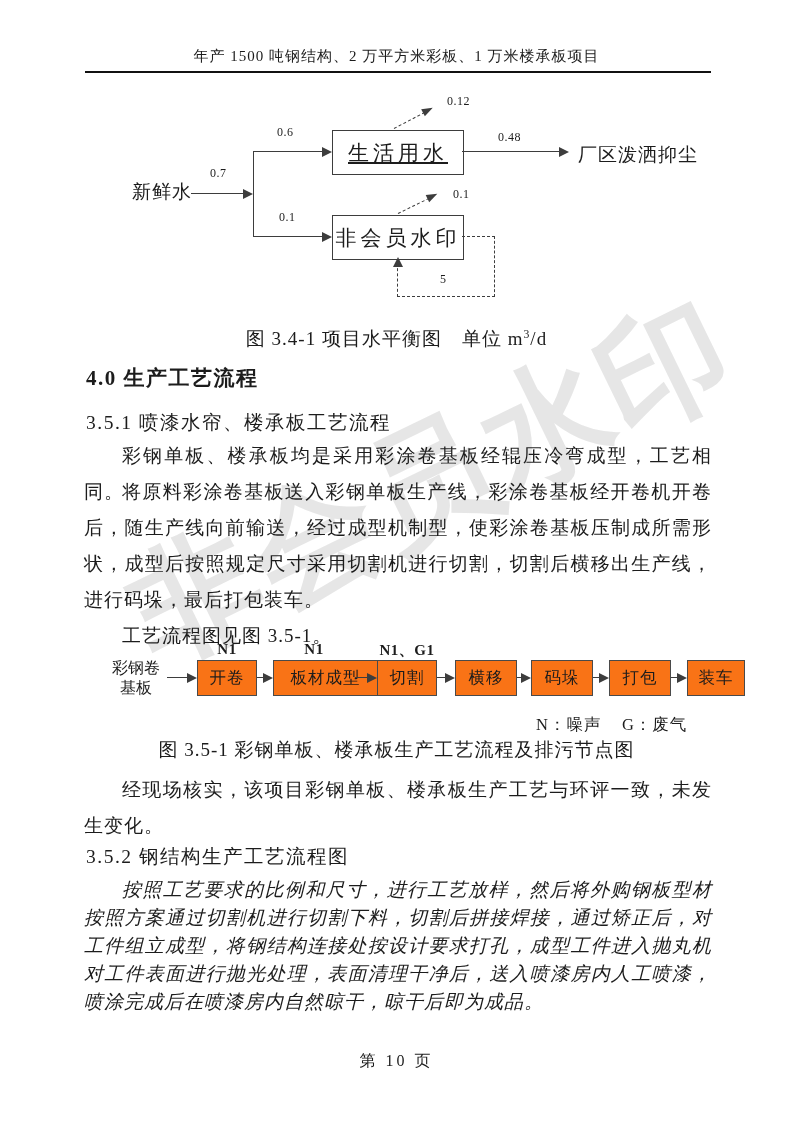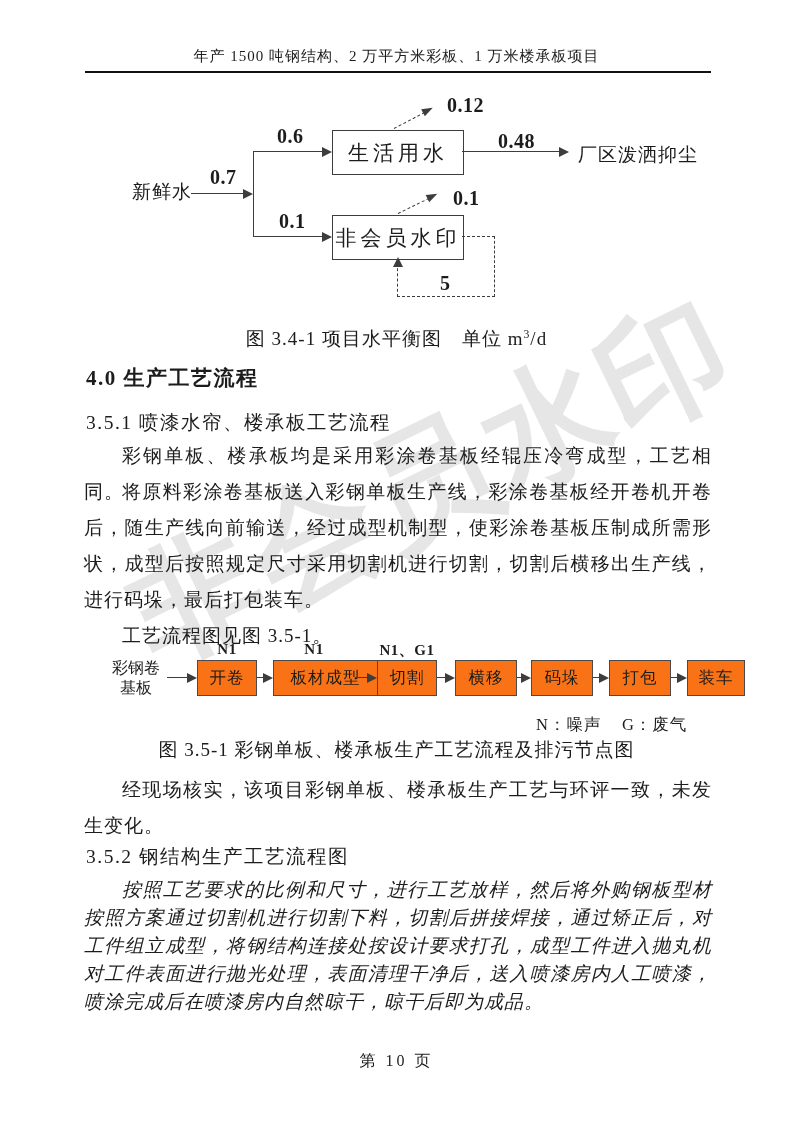--- a/index.html
+++ b/index.html
@@ -32,21 +32,21 @@
   .dvline{position:absolute;width:0;border-left:1.6px dashed #3d3d3d;}
   .ah-right{position:absolute;width:0;height:0;border-left:10px solid #3d3d3d;border-top:5px solid transparent;border-bottom:5px solid transparent;}
   .ah-up{position:absolute;width:0;height:0;border-bottom:10px solid #3d3d3d;border-left:5px solid transparent;border-right:5px solid transparent;}
   .darrow{position:absolute;height:0;border-top:1.6px dashed #3d3d3d;transform-origin:0 50%;}
   .darrow:after{content:"";position:absolute;right:-4px;top:-5.5px;border-left:11px solid #3d3d3d;border-top:4.5px solid transparent;border-bottom:4.5px solid transparent;}
   .wbox{
     position:absolute;border:1.7px solid #3d3d3d;background:#fff;
     display:flex;align-items:center;justify-content:center;
     font-size:21px;letter-spacing:4px;
   }
-  .num{position:absolute;font-size:20px;font-weight:700;letter-spacing:.5px;}
+  .num{position:absolute;font-size:12px;font-weight:400;letter-spacing:.5px;}
   .dlabel{position:absolute;font-size:19px;letter-spacing:1px;white-space:nowrap;}
   
   .caption{position:absolute;left:0;width:793px;text-align:center;font-size:19px;letter-spacing:1px;}
   .h1{position:absolute;left:86px;font-size:21px;font-weight:700;letter-spacing:1.5px;}
   .h2{position:absolute;left:86px;font-size:19.5px;letter-spacing:1.5px;}
   .para{
     position:absolute;left:84px;width:628px;
     font-size:19px;line-height:36px;letter-spacing:1px;
     text-align:justify;text-indent:2em;margin:0;
   }
@@ -79,21 +79,21 @@
       <div class="dlabel" style="left:132px;top:179px;">新鲜水</div>
       <div class="hline" style="left:191px;top:193px;width:53px;"></div>
       <div class="ah-right" style="left:243px;top:189px;"></div>
       <div class="num" style="left:210px;top:166px;">0.7</div>
 
       <div class="vline" style="left:253px;top:151px;height:86px;"></div>
 
       <div class="hline" style="left:253px;top:151px;width:70px;"></div>
       <div class="ah-right" style="left:322px;top:147px;"></div>
       <div class="num" style="left:277px;top:125px;">0.6</div>
-      <div class="wbox" style="left:332px;top:130px;width:130px;height:43px;">生活用水</div>
+      <div class="wbox" style="left:332px;top:130px;width:130px;height:43px;text-decoration:underline;">生活用水</div>
       <div class="darrow" style="left:394px;top:128px;width:40px;transform:rotate(-27.6deg);"></div>
       <div class="num" style="left:447px;top:94px;">0.12</div>
       <div class="hline" style="left:462px;top:151px;width:98px;"></div>
       <div class="ah-right" style="left:559px;top:147px;"></div>
       <div class="num" style="left:498px;top:130px;">0.48</div>
       <div class="dlabel" style="left:578px;top:142px;">厂区泼洒抑尘</div>
 
       <div class="hline" style="left:253px;top:236px;width:70px;"></div>
       <div class="ah-right" style="left:322px;top:232px;"></div>
       <div class="num" style="left:279px;top:210px;">0.1</div>

